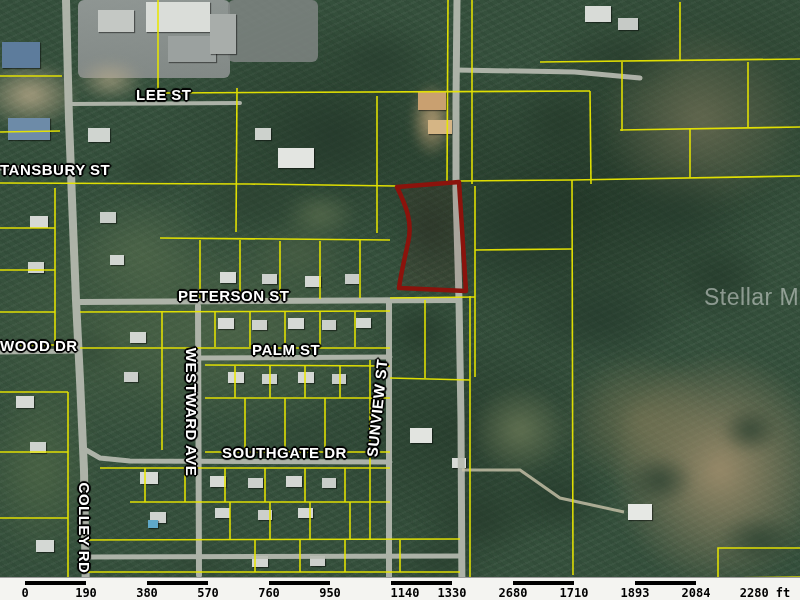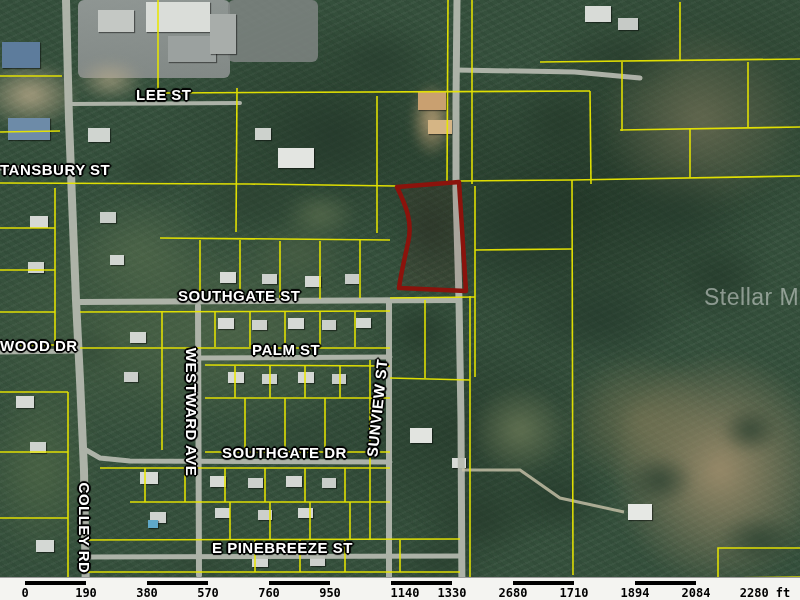--- a/index.html
+++ b/index.html
@@ -230,45 +230,44 @@
         <polyline points="0,518 68,518"></polyline>
         <polyline points="370,360 370,540"></polyline>
         <polyline points="718,578 718,548 800,548"></polyline>
         <polyline points="718,578 800,577"></polyline>
       </g>
     <path id="redparcel" d="M397,187 C406,206 413,222 408,243 C404,261 401,273 399,288 L466,291 L459,182 Z" fill="rgba(139,19,12,0.07)" stroke-width="4.5" stroke-linejoin="round" stroke="#8b130c"></path>
   </svg>
 
   <div class="street" style="left:136px;top:86px;">LEE ST</div>
   <div class="street" style="left:0px;top:161px;">TANSBURY ST</div>
-  <div class="street" style="left:178px;top:287px;">SOUTHGATE ST</div>
+  <div class="street" style="left:178px;top:287px;">PETERSON ST</div>
   <div class="street" style="left:0px;top:337px;">WOOD DR</div>
   <div class="street" style="left:252px;top:341px;">PALM ST</div>
   <div class="street vert" style="left:191px;top:412px;transform:translate(-50%,-50%) rotate(90deg);">WESTWARD AVE</div>
   <div class="street vert" style="left:377px;top:408px;transform:translate(-50%,-50%) rotate(-84deg);">SUNVIEW ST</div>
   <div class="street" style="left:222px;top:444px;">SOUTHGATE DR</div>
   <div class="street vert" style="left:84px;top:528px;transform:translate(-50%,-50%) rotate(90deg);">COLLEY RD</div>
-  <div class="street" style="left:212px;top:539px;">E PINEBREEZE ST</div>
 
   <div id="watermark">Stellar MLS</div>
 
   <div id="scalebar">
     <div class="sbar" style="left:25px;width:61px;"></div>
     <div class="sbar" style="left:147px;width:61px;"></div>
     <div class="sbar" style="left:269px;width:61px;"></div>
     <div class="sbar" style="left:391px;width:61px;"></div>
     <div class="sbar" style="left:513px;width:61px;"></div>
     <div class="sbar" style="left:635px;width:61px;"></div>
     <span class="stick" style="left:25px;">0</span>
     <span class="stick" style="left:86px;">190</span>
     <span class="stick" style="left:147px;">380</span>
     <span class="stick" style="left:208px;">570</span>
     <span class="stick" style="left:269px;">760</span>
     <span class="stick" style="left:330px;">950</span>
     <span class="stick" style="left:405px;">1140</span>
     <span class="stick" style="left:452px;">1330</span>
     <span class="stick" style="left:513px;">2680</span>
     <span class="stick" style="left:574px;">1710</span>
-    <span class="stick" style="left:635px;">1894</span>
+    <span class="stick" style="left:635px;">1893</span>
     <span class="stick" style="left:696px;">2084</span>
     <span class="stick" style="left:765px;">2280 ft</span>
   </div>
 </div>
 
 </body></html>

